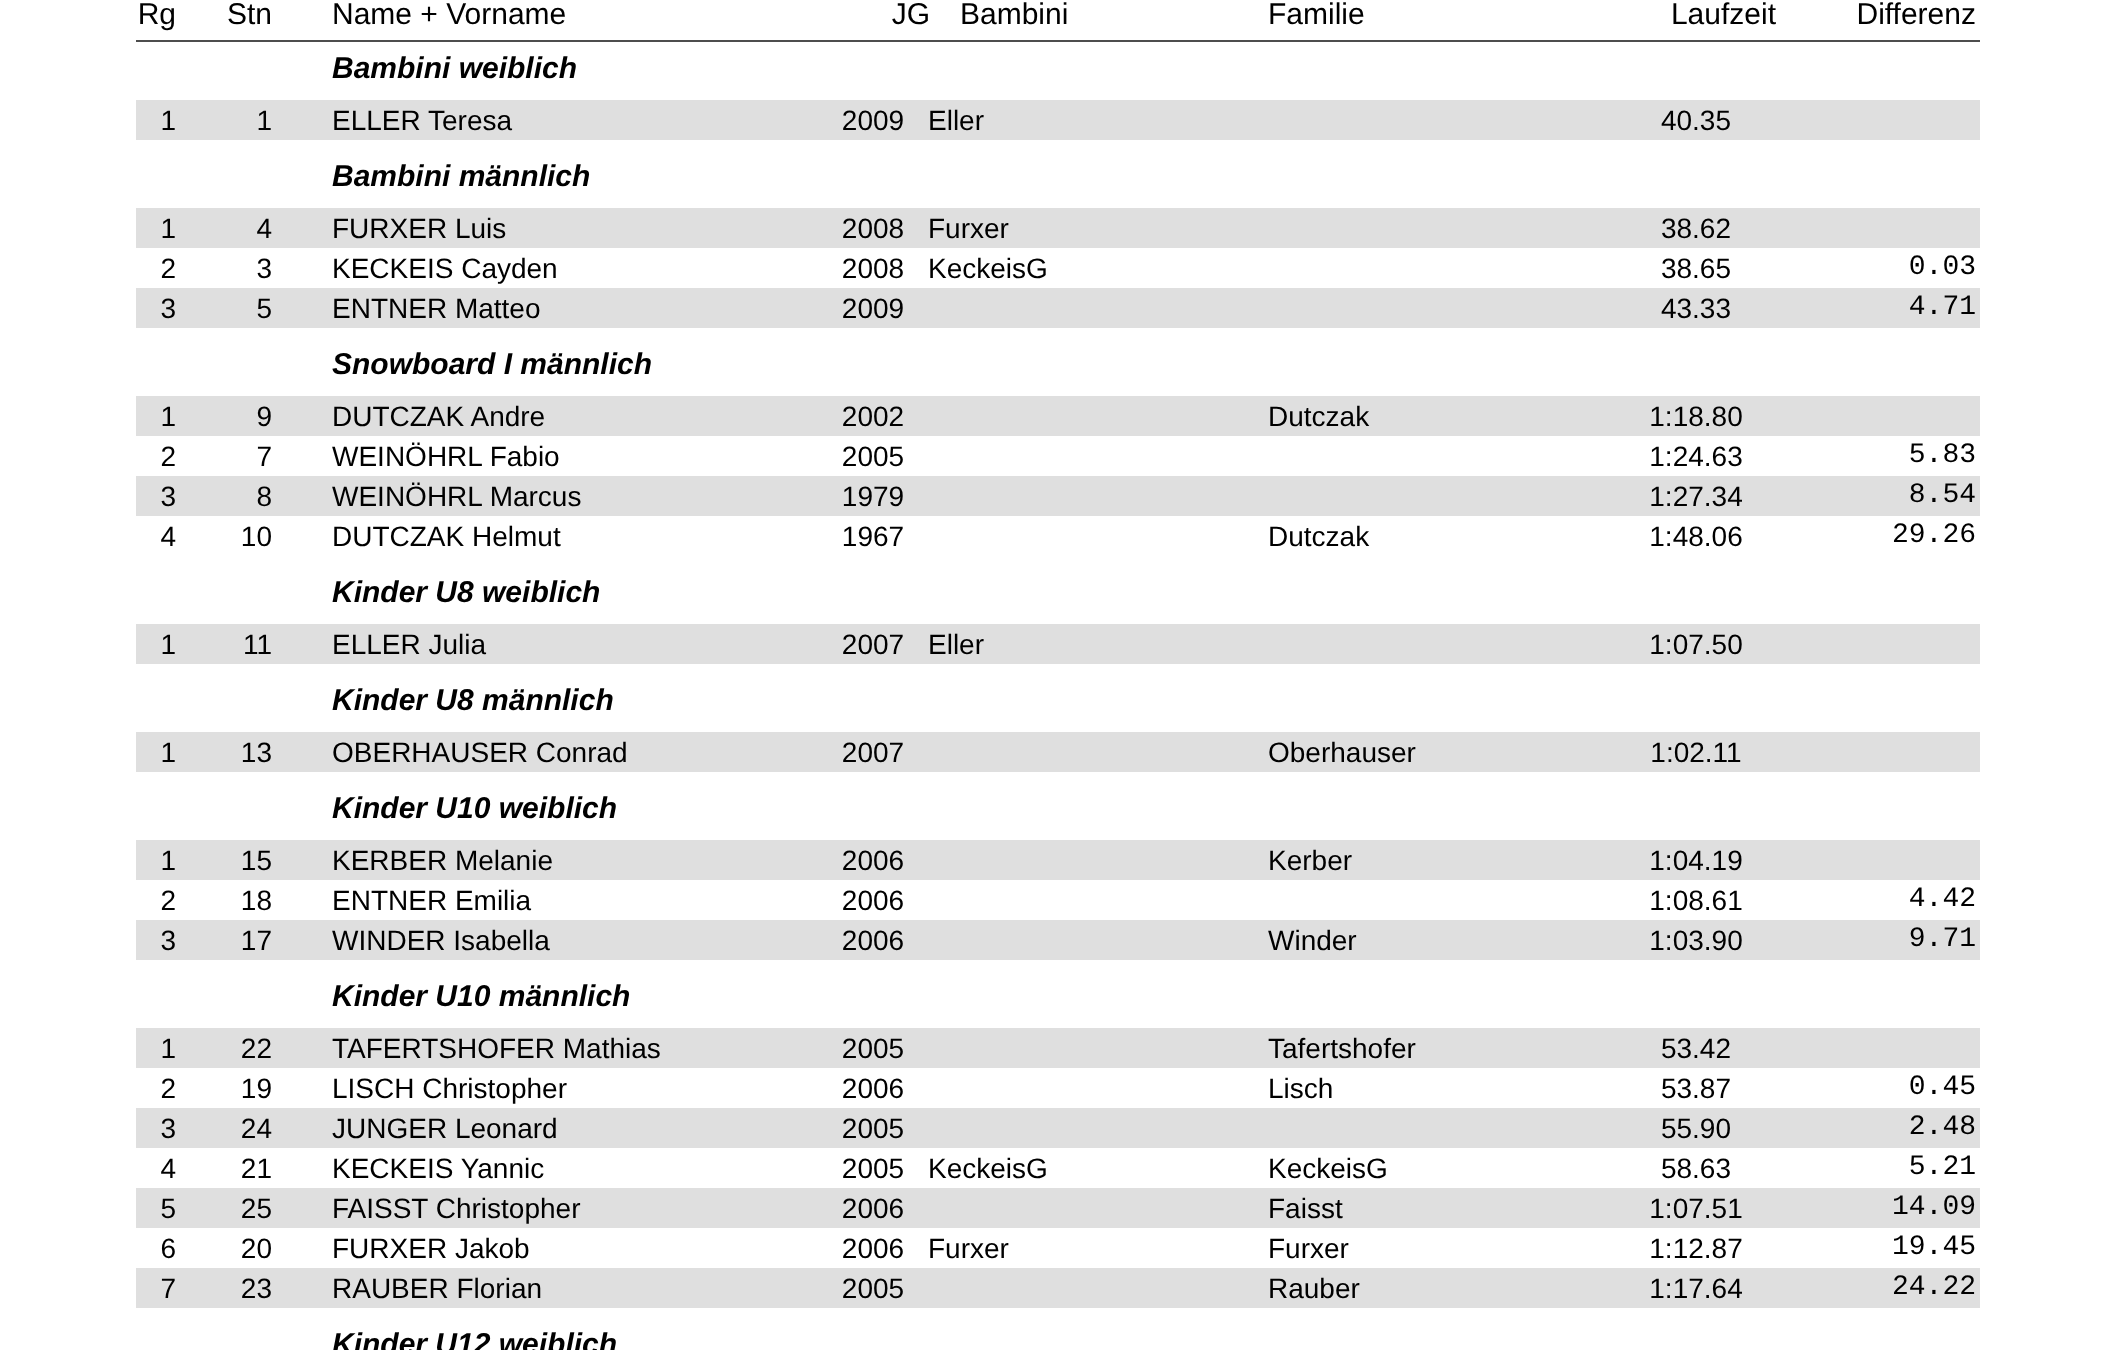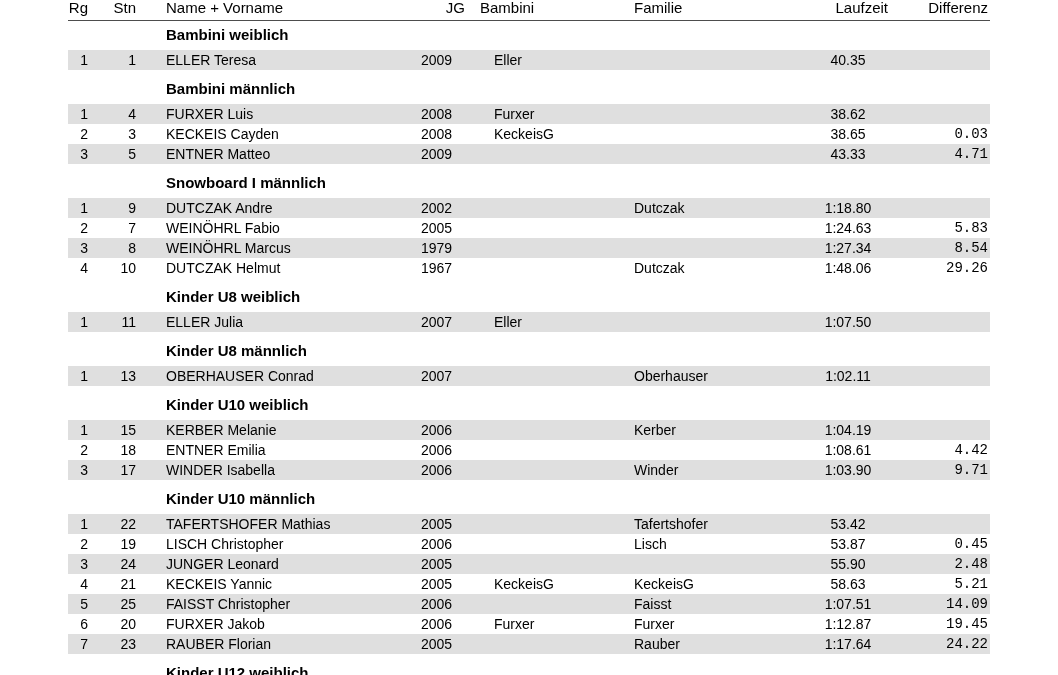--- a/index.html
+++ b/index.html
@@ -46,39 +46,40 @@
     width: 922px;
     height: 1px;
     background: #4d4d4d;
   }
 
   
   .c-rg     { left: 0px;   width: 20px; text-align: right; }
   .c-stn    { left: 44px;  width: 24px; text-align: right; }
   .c-name   { left: 98px;  text-align: left; }
   .c-jg     { left: 340px; width: 57px; text-align: center; }
-  .c-bambini{ left: 426px; text-align: center; }
+  .c-bambini{ left: 396px; text-align: center; }
   .c-familie{ left: 566px; text-align: center; }
   .c-lauf   { left: 740px; width: 80px; text-align: center; }
   .c-diff   { left: 840px; width: 80px; text-align: right; font-family: Liberation Mono, monospace; }
 
   
   .h-rg      { left: 0px;   width: 20px; text-align: right; }
   .h-stn     { left: 44px;  width: 24px; text-align: right; }
   .h-name    { left: 98px; }
   .h-jg      { left: 340px; width: 57px; text-align: right; }
   .h-bambini { left: 412px; }
   .h-familie { left: 566px; }
   .h-lauf    { left: 740px; width: 80px; text-align: right; }
   .h-diff    { left: 840px; width: 80px; text-align: right; }
 
   
   .section-head {
     height: 30px;
     position: relative;
+    font-style: italic;
   }
   .section-head .title {
     position: absolute;
     left: 98px;
     top: 5px;
     font-size: 15px;
     font-weight: bold;
     line-height: 20px;
     white-space: nowrap;
   }

